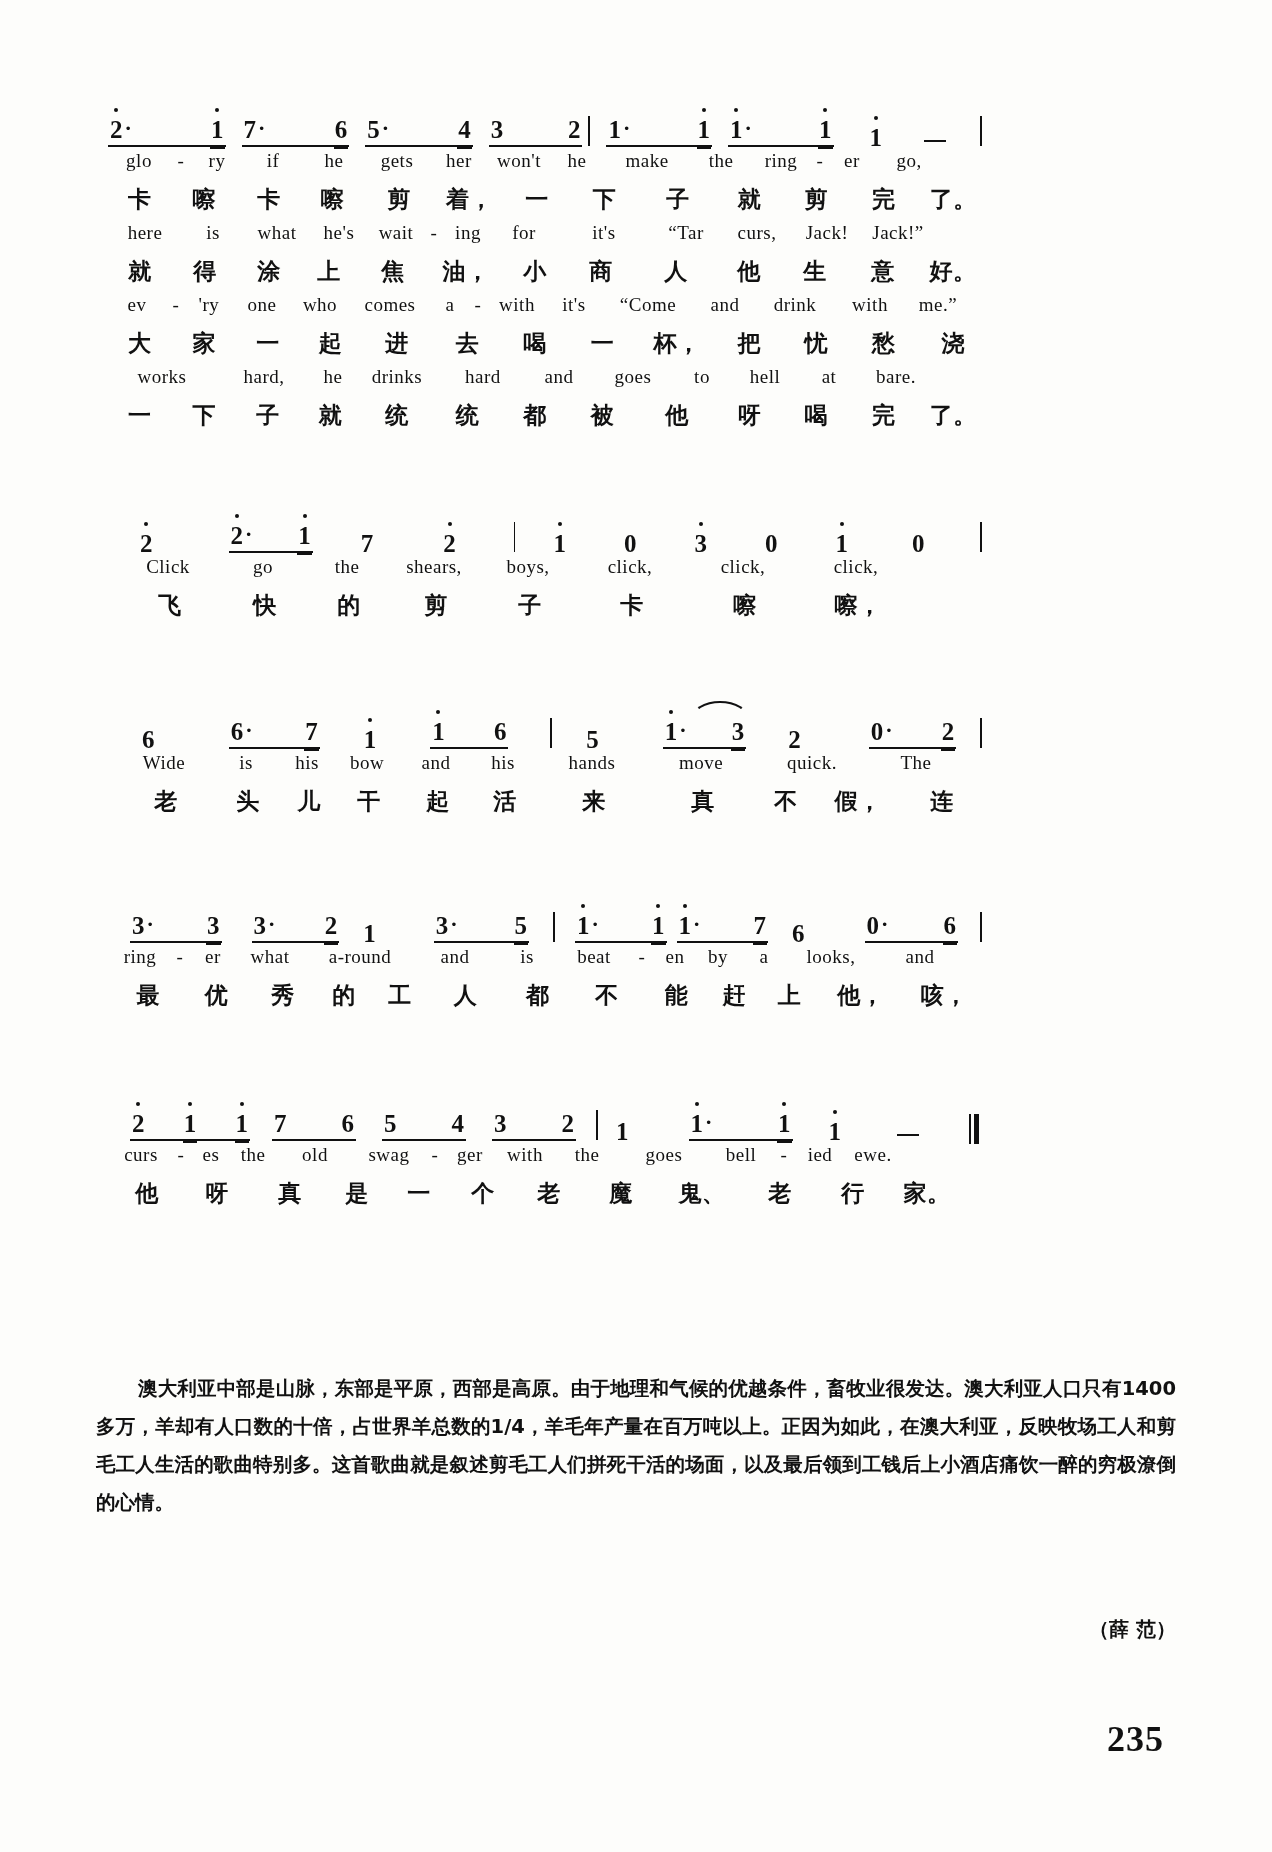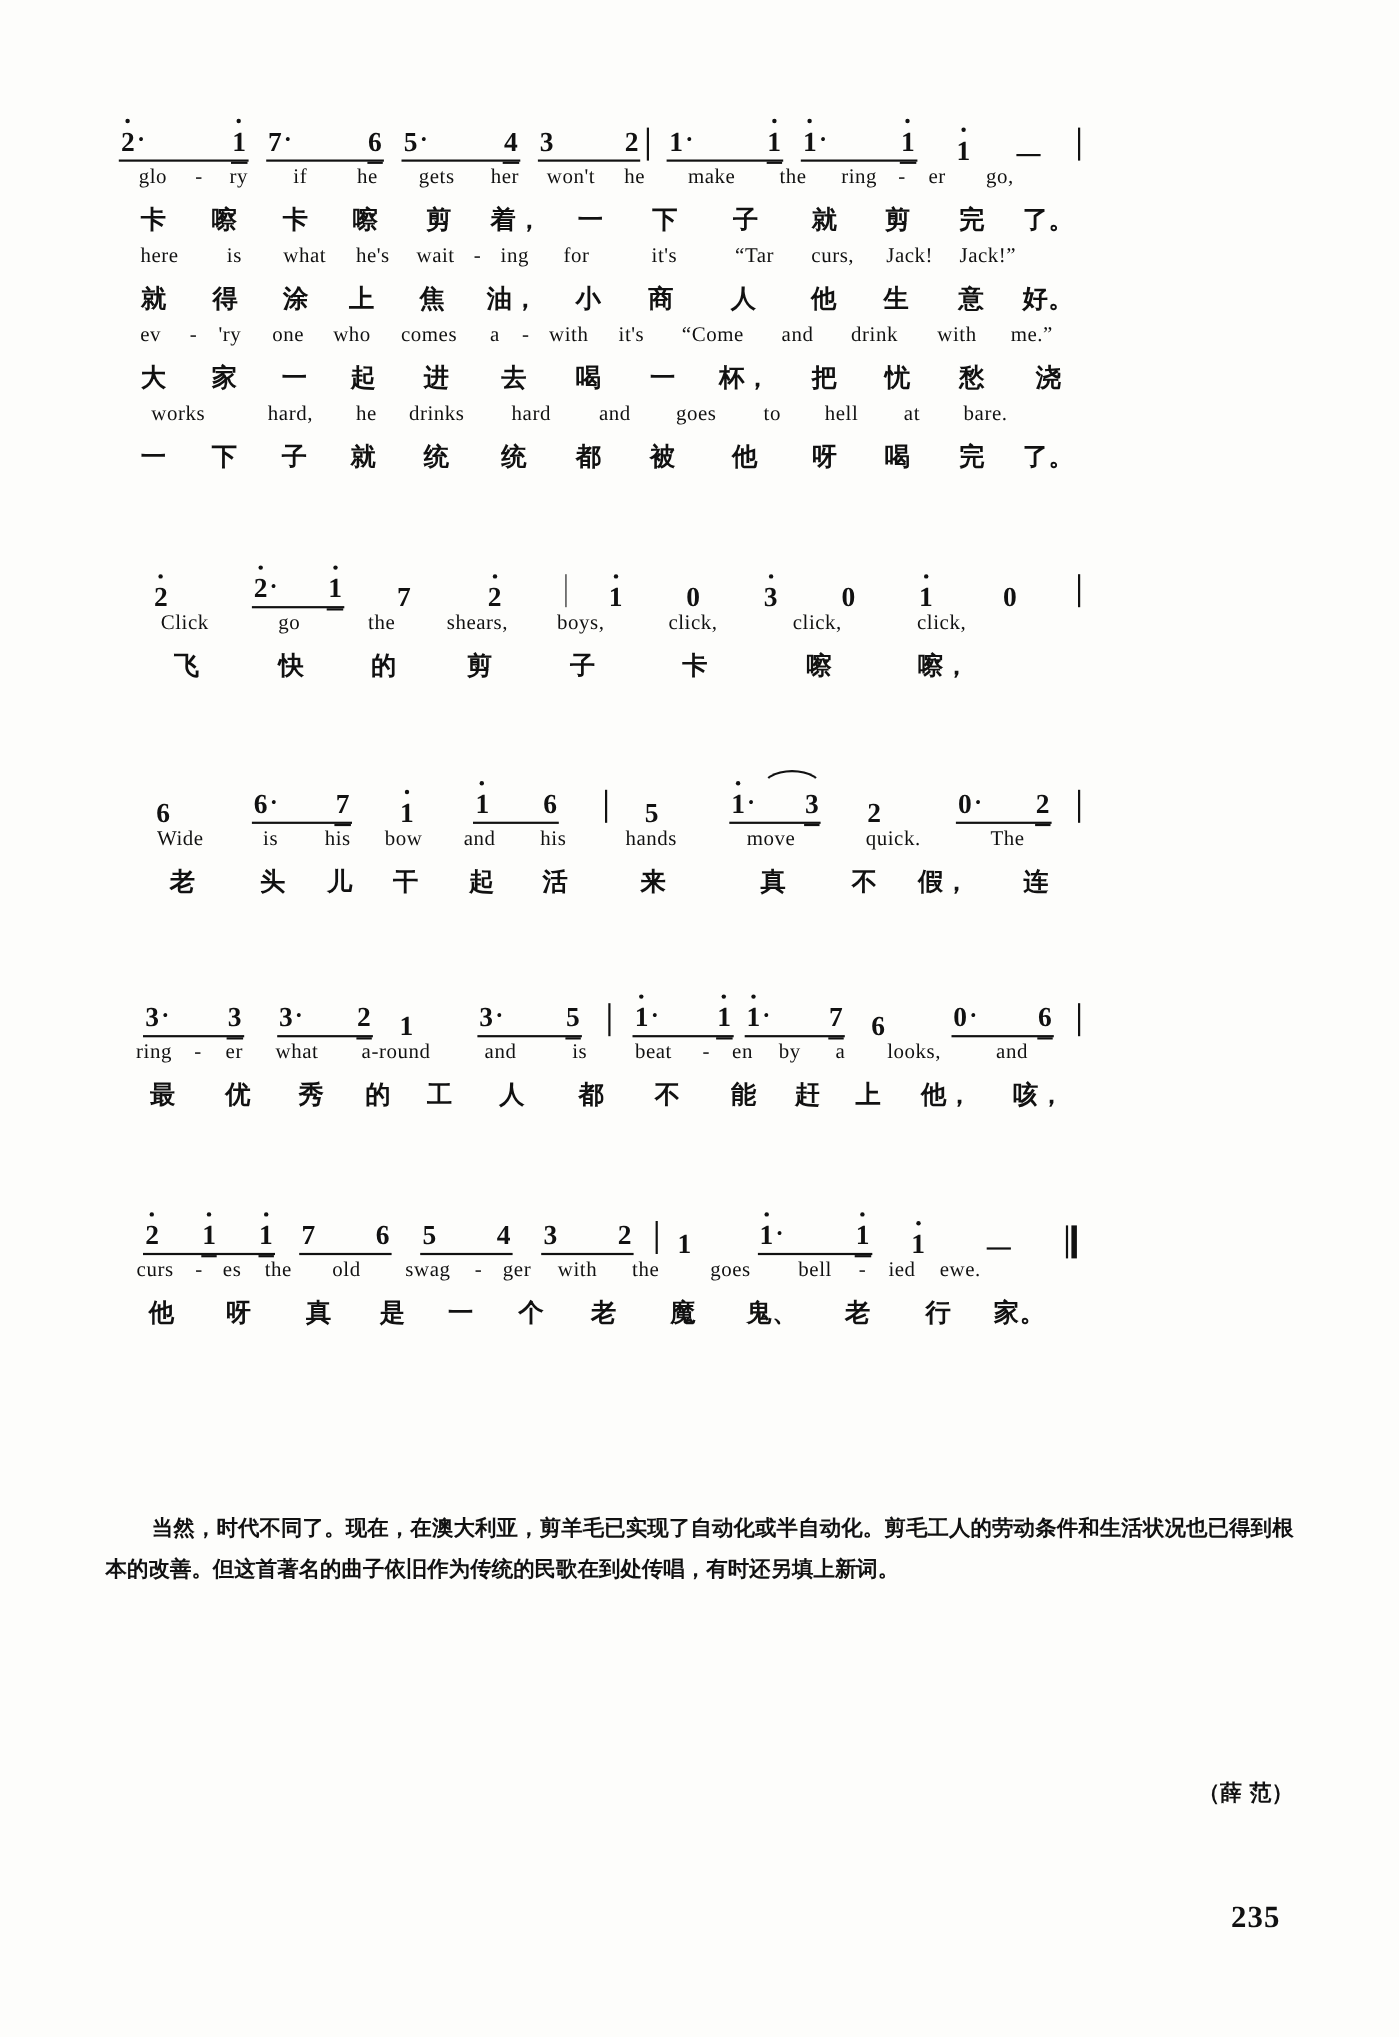--- a/index.html
+++ b/index.html
@@ -183,21 +183,21 @@
     padding-right: 126px;
     font-family: "DejaVu Sans", "Liberation Sans", sans-serif;
     font-size: 20px;
     font-weight: 600;
   }
   .pageno {
     position: absolute;
     right: 108px;
     bottom: 92px;
     font-family: "Liberation Serif", "DejaVu Serif", serif;
-    font-size: 28px;
+    font-size: 36px;
     font-weight: bold;
     letter-spacing: 1px;
   }
   .spacer-sys { height: 24px; }
 </style>
 </head>
 <body>
 
 <div class="page">
 
@@ -600,20 +600,20 @@
         <span class="cell" style="width:84px">鬼、</span>
         <span class="cell" style="width:72px">老</span>
         <span class="cell" style="width:74px">行</span>
         <span class="cell" style="width:74px">家。</span>
       </div>
     </div>
 
   </div>
 
   <div class="prose">
-    <p>当然，时代不同了。现在，在澳大利亚，剪羊毛已实现了自动化或半自动化。剪毛工人的劳动条件和生活状况也已得到根本的改善。但这首著名的曲子依旧作为传统的民歌在到处传唱，有时还另填上新词。</p>
+    <p>澳大利亚中部是山脉，东部是平原，西部是高原。由于地理和气候的优越条件，畜牧业很发达。澳大利亚人口只有1400多万，羊却有人口数的十倍，占世界羊总数的1/4，羊毛年产量在百万吨以上。正因为如此，在澳大利亚，反映牧场工人和剪毛工人生活的歌曲特别多。这首歌曲就是叙述剪毛工人们拼死干活的场面，以及最后领到工钱后上小酒店痛饮一醉的穷极潦倒的心情。</p>
   </div>
 
   <div class="sign">（薛  范）</div>
 
   <div class="pageno">235</div>
 
 </div>
 
 </body></html>

